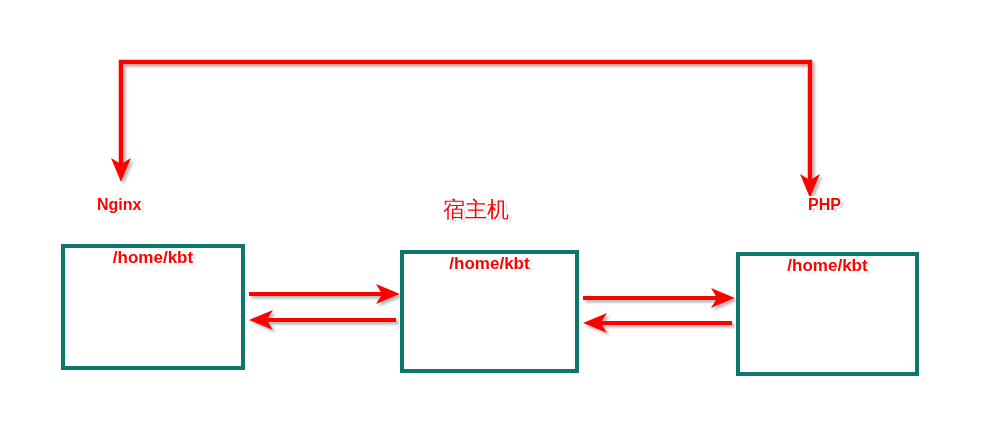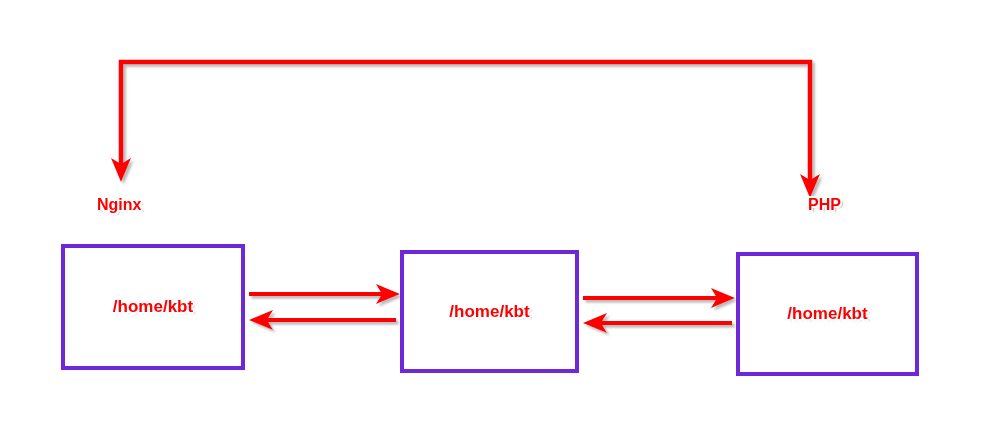--- a/index.html
+++ b/index.html
@@ -24,23 +24,23 @@
     top: 0;
     width: 987px;
     height: 432px;
   }
 
   
   .mount-box {
     position: absolute;
     box-sizing: border-box;
     background: #ffffff;
-    border: 4px solid #6d28d9;
+    border: 4px solid #0f766e;
     display: flex;
-    align-items: center;
+    align-items: flex-start;
     justify-content: center;
   }
   #box-nginx   { left: 61px;  top: 244px; width: 184px; height: 126px; }
   #box-host    { left: 400px; top: 250px; width: 179px; height: 123px; }
   #box-php     { left: 736px; top: 252px; width: 183px; height: 124px; }
 
   
   .path-text {
     font-family: "Liberation Sans", sans-serif;
     font-size: 17px;
@@ -112,20 +112,21 @@
       <line x1="583" y1="298" x2="723" y2="298" stroke="#ff0000" stroke-width="4"></line>
       <polygon points="735,298 711,288 717,298 711,308" fill="#ff0000"></polygon>
 
       <line x1="732" y1="323" x2="596" y2="323" stroke="#ff0000" stroke-width="4"></line>
       <polygon points="583,323 607,313 601,323 607,333" fill="#ff0000"></polygon>
     </g>
   </svg>
 
   <div class="node-label" id="label-nginx">Nginx</div>
 
+  <div class="node-label cjk" id="label-host">宿主机</div>
 
   <div class="node-label" id="label-php">PHP</div>
 
   <div class="mount-box" id="box-nginx">
     <span class="path-text">/home/kbt</span>
   </div>
 
   <div class="mount-box" id="box-host">
     <span class="path-text">/home/kbt</span>
   </div>

